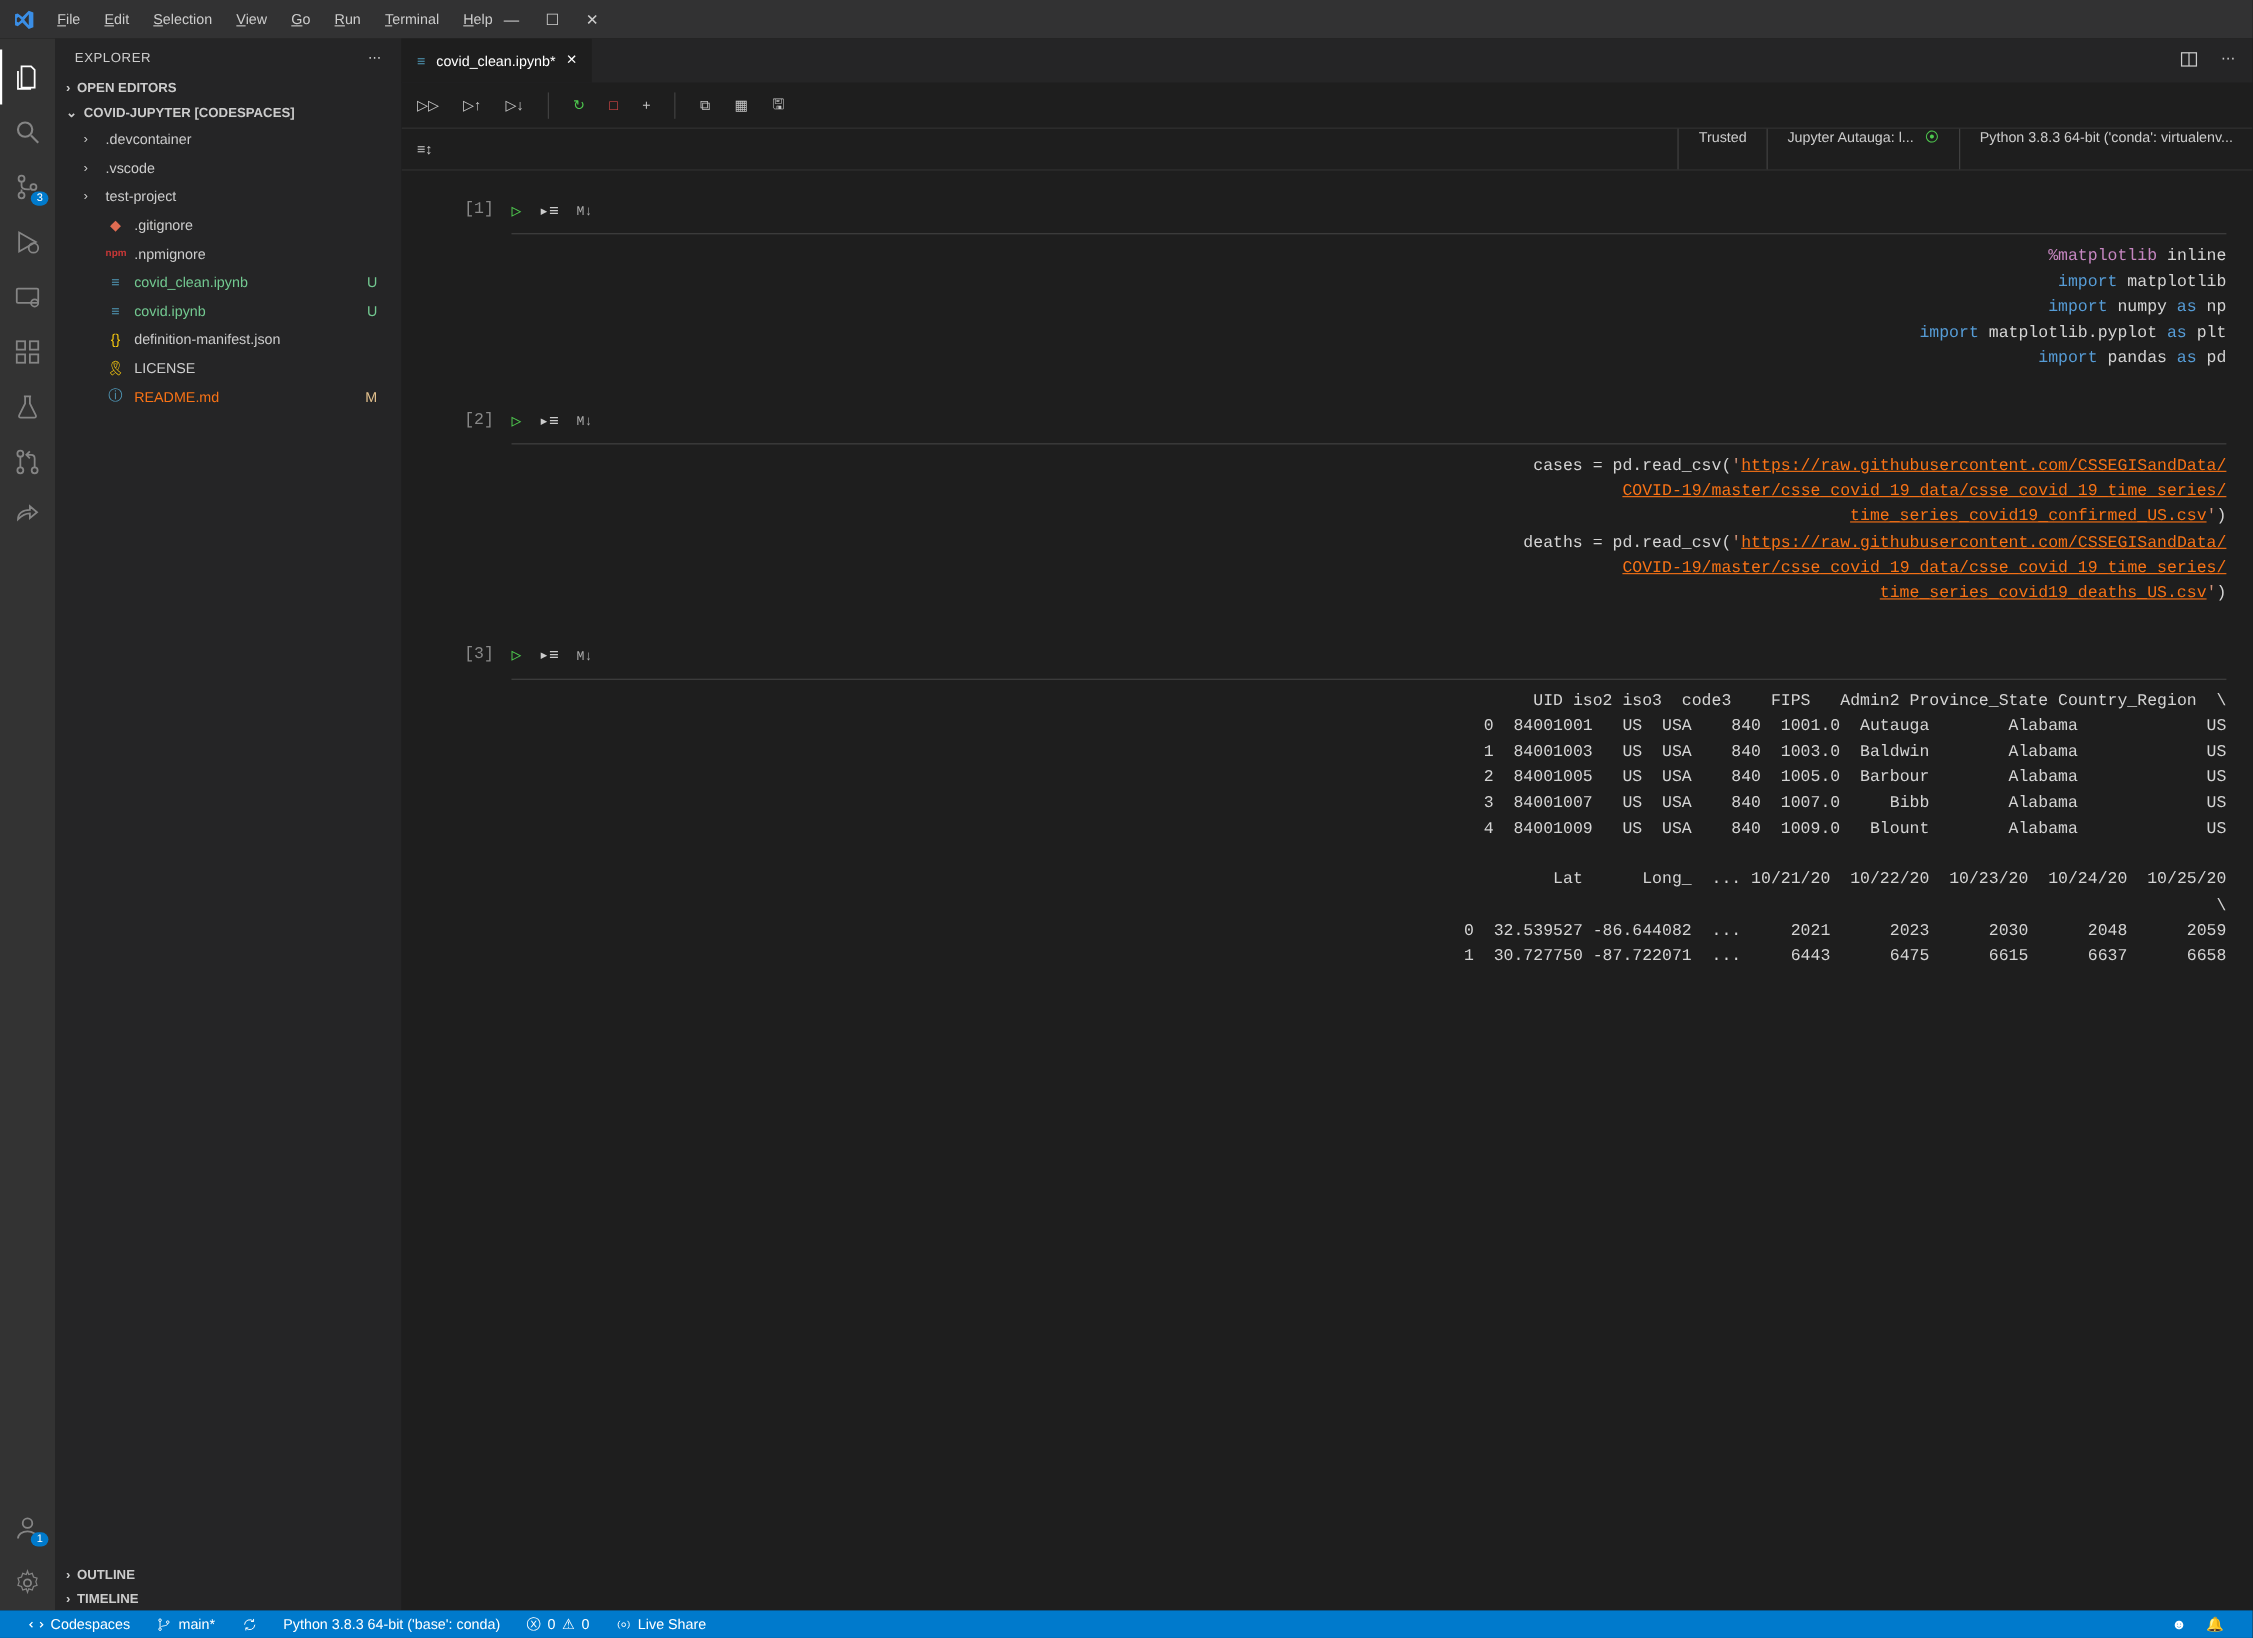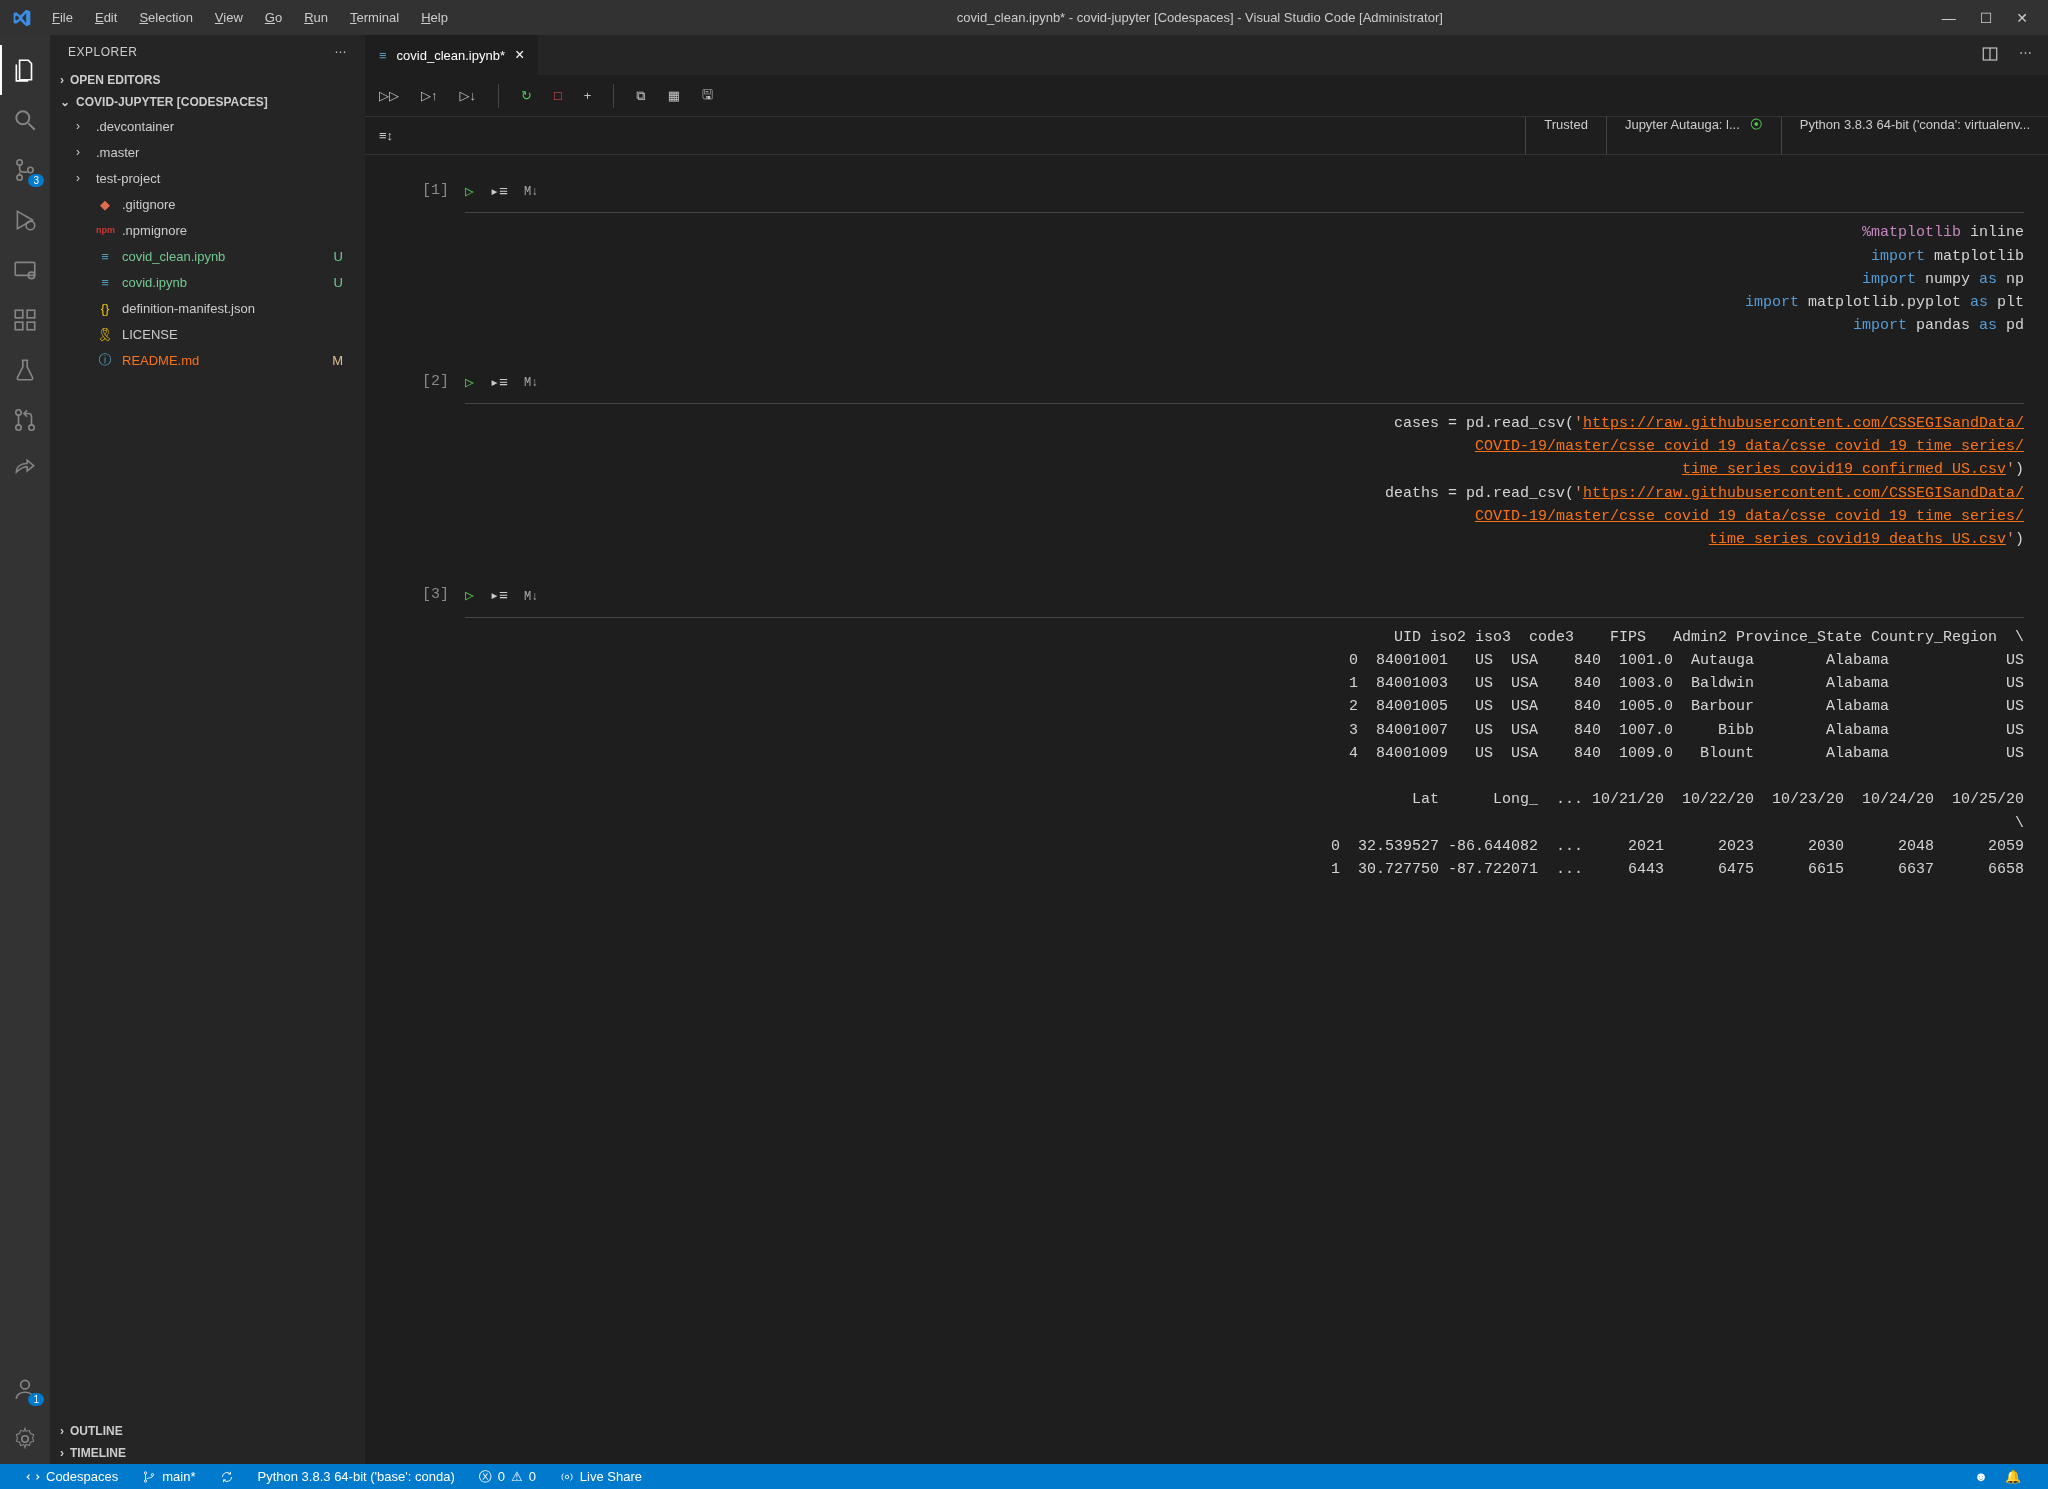--- a/index.html
+++ b/index.html
@@ -110,21 +110,20 @@
     <div class="menubar">
       <span class="menu-item"><span class="mn">F</span><span>ile</span></span>
       <span class="menu-item"><span class="mn">E</span>dit</span>
       <span class="menu-item"><span class="mn">S</span>election</span>
       <span class="menu-item"><span class="mn">V</span>iew</span>
       <span class="menu-item"><span class="mn">G</span>o</span>
       <span class="menu-item"><span class="mn">R</span>un</span>
       <span class="menu-item"><span class="mn">T</span>erminal</span>
       <span class="menu-item"><span class="mn">H</span>elp</span>
     </div>
-    <div class="window-title">covid_clean.ipynb* - covid-jupyter [Codespaces] - Visual Studio Code [Administrator]</div>
     <div class="window-controls">
       <span>—</span>
       <span>☐</span>
       <span>✕</span>
     </div>
   </div>
 
   <div class="body-row">
 
     <div class="activity-bar">
@@ -215,21 +214,21 @@
         <span>⌄</span>
         <span>COVID-JUPYTER [CODESPACES]</span>
       </div>
       <div class="file-tree">
         <div class="tree-row indent1">
             <span class="chev">›</span>
             <span>.devcontainer</span>
           </div>
         <div class="tree-row indent1">
             <span class="chev">›</span>
-            <span>.master</span>
+            <span>.vscode</span>
           </div>
         <div class="tree-row indent1">
             <span class="chev">›</span>
             <span>test-project</span>
           </div>
         <div class="tree-row indent1">
             <span class="chev"></span>
             <span class="ficon" style="color:#e06c52">◆</span>
             <span>.gitignore</span>
           </div>

